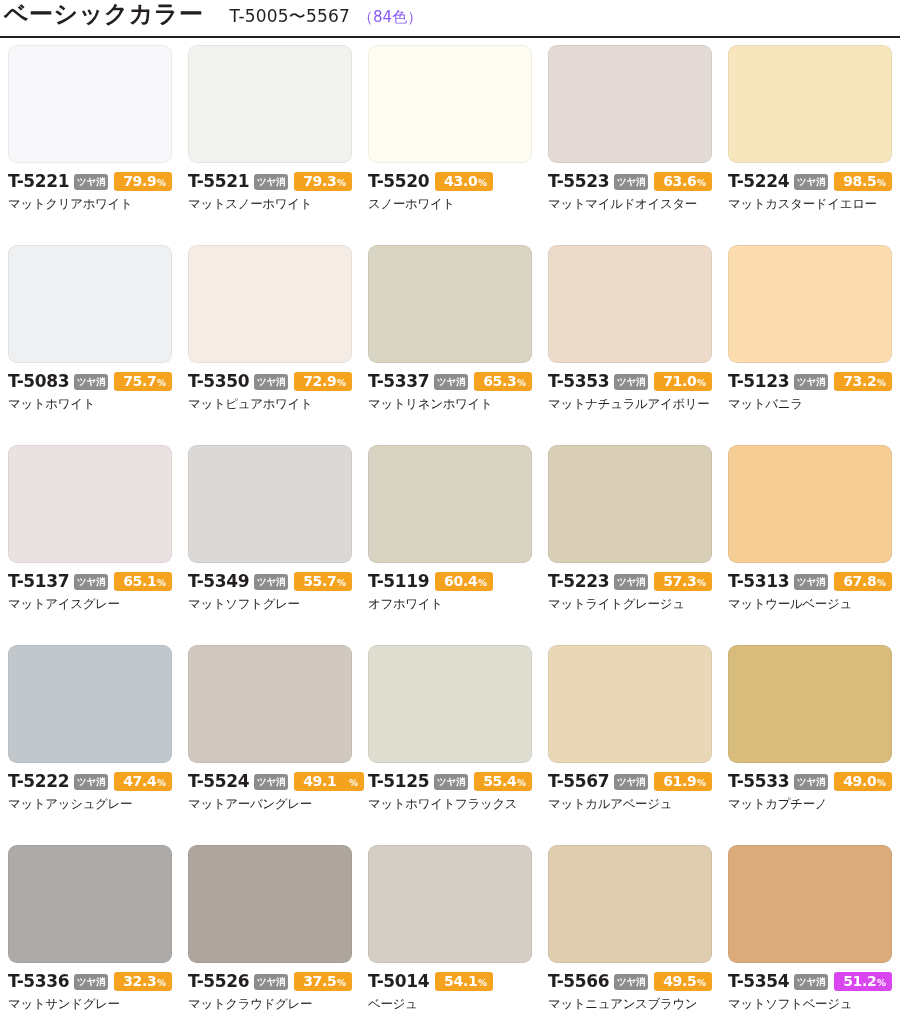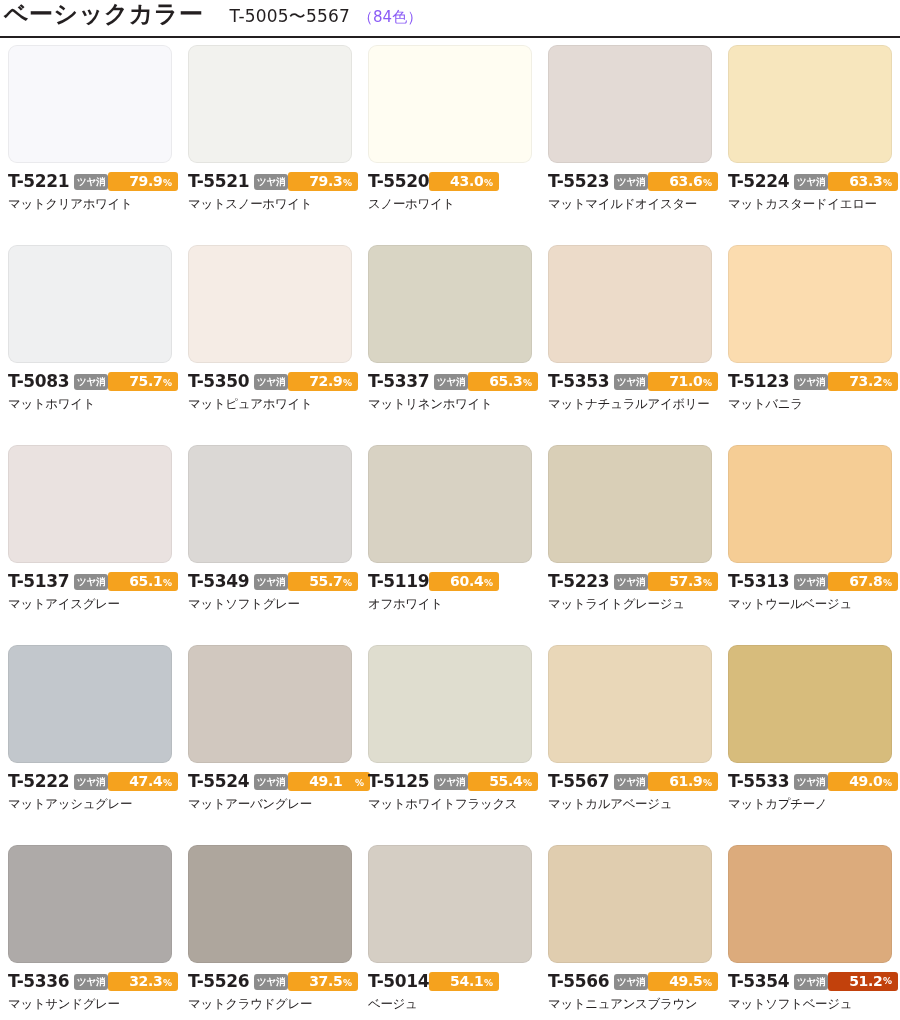--- a/index.html
+++ b/index.html
@@ -104,21 +104,22 @@
     margin-left: 5px;
     letter-spacing: -0.3px;
   }
 
   .badge-lrv {
     display: inline-flex;
     align-items: baseline;
     background: #f5a21e;
     color: #ffffff;
     border-radius: 3px;
-    padding: 2px 6px 3px 21px;
+    padding: 2px 6px 3px 9px;
+    margin-left: 6px;
     line-height: 1;
   }
   .badge-lrv .lrv-value {
     font-size: 14px;
     font-weight: 700;
     letter-spacing: -0.3px;
   }
   .badge-lrv .lrv-unit {
     font-size: 9px;
     font-weight: 700;
@@ -192,21 +193,21 @@
         </span>
       </div>
       <div class="swatch-name">マットマイルドオイスター</div>
     </div>
     <div class="swatch-cell">
       <div class="swatch-chip" style="background: rgb(247, 230, 189);"></div>
       <div class="swatch-meta">
         <span class="swatch-code">T-5224</span>
         <span class="badge-matte" style="background: rgb(140, 140, 140);">ツヤ消</span>
         <span class="badge-lrv" style="background: rgb(245, 162, 30);">
-          <span class="lrv-value">63.3</span>
+          <span class="lrv-value">98.5</span>
           <span class="lrv-unit">%</span>
         </span>
       </div>
       <div class="swatch-name">マットカスタードイエロー</div>
     </div>
     <div class="swatch-cell">
       <div class="swatch-chip" style="background: rgb(239, 240, 241);"></div>
       <div class="swatch-meta">
         <span class="swatch-code">T-5083</span>
         <span class="badge-matte" style="background: rgb(140, 140, 140);">ツヤ消</span>
@@ -429,20 +430,20 @@
           <span class="lrv-unit">%</span>
         </span>
       </div>
       <div class="swatch-name">マットニュアンスブラウン</div>
     </div>
     <div class="swatch-cell">
       <div class="swatch-chip" style="background: rgb(220, 171, 124);"></div>
       <div class="swatch-meta">
         <span class="swatch-code">T-5354</span>
         <span class="badge-matte" style="background: rgb(140, 140, 140);">ツヤ消</span>
-        <span class="badge-lrv" style="background: #c2410c; align-items: center;">
+        <span class="badge-lrv" style="background: #d946ef;">
           <span class="lrv-value">51.2</span>
           <span class="lrv-unit">%</span>
         </span>
       </div>
       <div class="swatch-name">マットソフトベージュ</div>
     </div>
   </div>
 
 </body></html>

